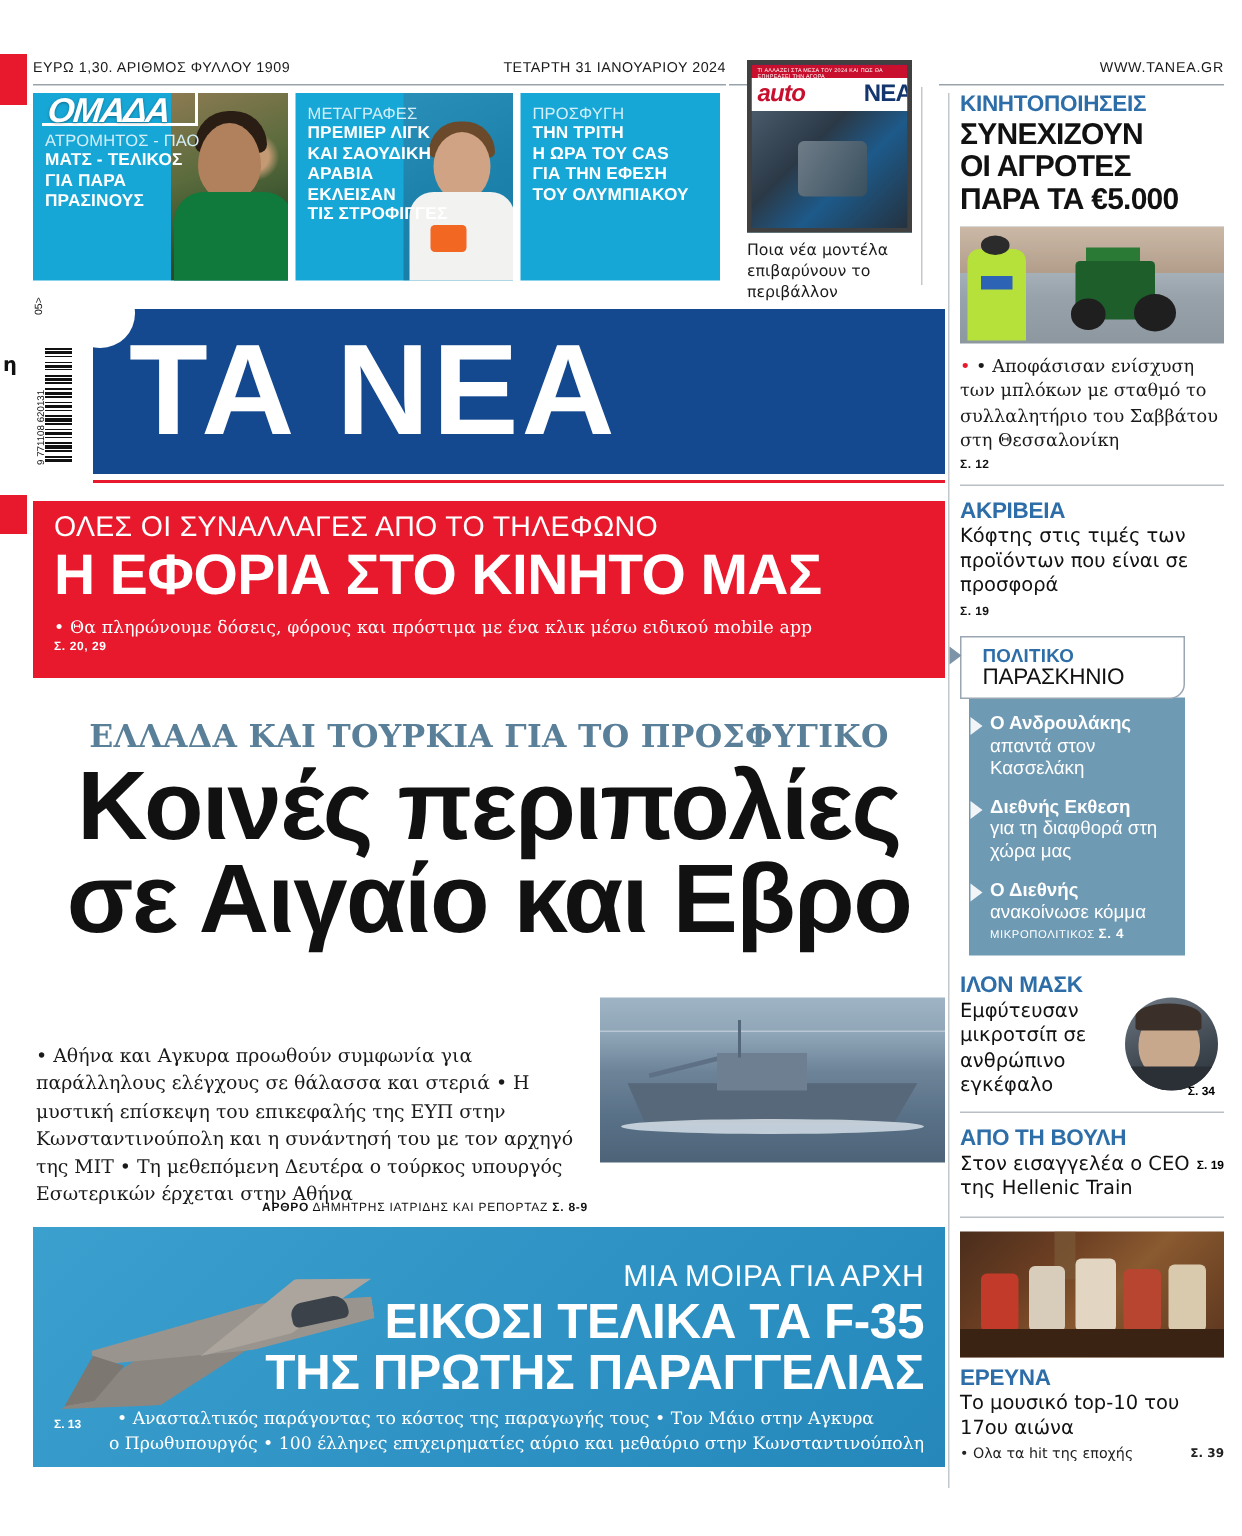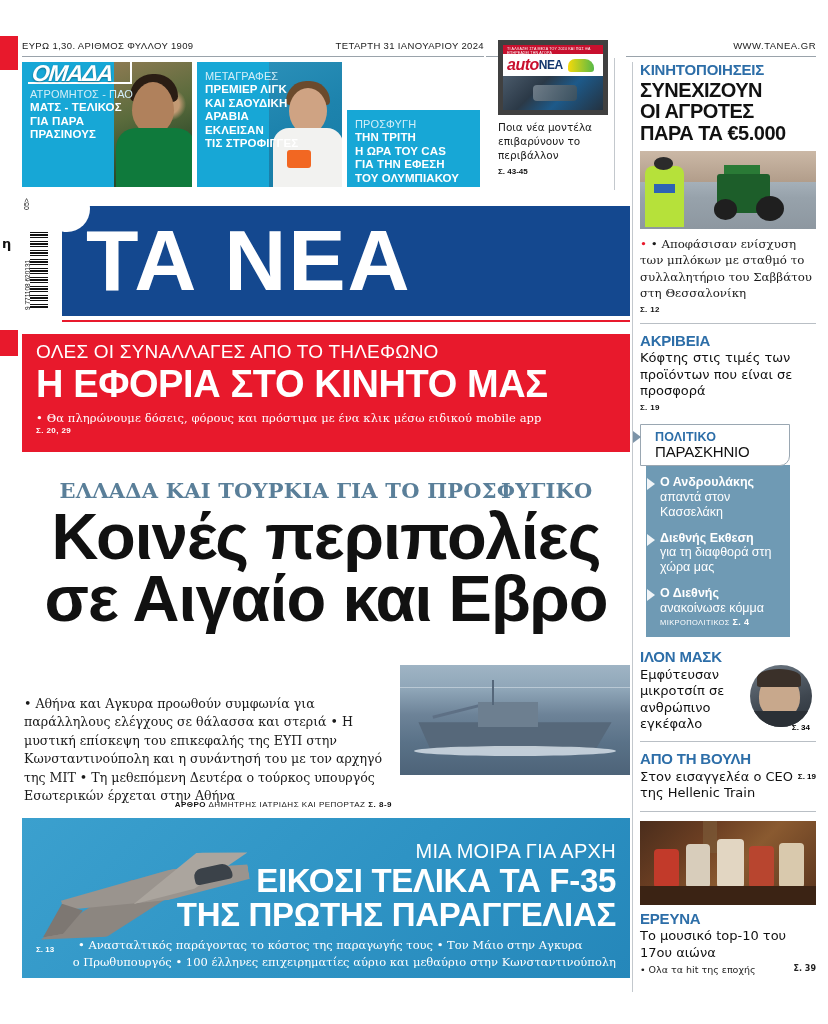--- a/index.html
+++ b/index.html
@@ -41,21 +41,21 @@
     position:absolute; right:12px; top:40px;
     font-size:9.5px; letter-spacing:0.5px; color:#1a1a1a;
   }
   .site-rule { position:absolute; right:12px; top:56px; width:190px; height:1px; background:#9aa3ab; }
 
   
   .sports { position:absolute; left:22px; top:62px; width:462px; height:125px; display:flex; gap:5px; }
   .sp-card { position:relative; overflow:hidden; background:#17a7d6; }
   .sp-1 { width:170px; }
   .sp-2 { width:145px; }
-  .sp-3 { width:133px;margin-top:48px; }
+  .sp-3 { width:133px; }
   .sp-photo { position:absolute; inset:0; }
   .sp-1 .sp-photo {
     background:
       radial-gradient(circle at 72% 34%, #c39a74 0 9%, rgba(195,154,116,0) 16%),
       linear-gradient(160deg, #8c7a52 0%, #5a6b3c 40%, #2d4a2a 75%, #223d22 100%);
     left:92px; right:0;
   }
   .sp-1 .p-head {
     position:absolute; left:18px; top:20px; width:42px; height:52px; border-radius:50%/55% 55% 45% 45%;
     background:#b0815c;
@@ -90,26 +90,26 @@
     font-family:"Liberation Sans", sans-serif;
     font-style:italic; font-weight:700; font-size:23px; color:#ffffff;
     letter-spacing:-1px; transform:skewX(-6deg);
     text-shadow:0 1px 2px rgba(0,0,0,.35);
   }
   .omada-box { position:absolute; left:6px; top:-4px; width:104px; height:26px; border:2px solid #fff; border-left:none; z-index:3; }
 
   
   .auto { position:absolute; left:498px; top:40px; width:110px; }
   .auto-rule-l { position:absolute; left:486px; top:56px; width:14px; height:1px; background:#9aa3ab; }
-  .auto-thumb { width:110px; height:75px; border:5px solid #404040; background:#0c4a6e; overflow:hidden; position:relative; }
+  .auto-thumb { width:110px; height:115px; border:3px solid #404040; background:#0c4a6e; overflow:hidden; position:relative; }
   .auto-banner { position:absolute; left:0; top:0; right:0; height:9px; background:#c8102e; }
   .auto-banner span { display:block; font-size:3.6px; color:#fff; padding:2px 4px; letter-spacing:.2px; }
   .auto-logo { position:absolute; left:0; top:9px; right:0; height:22px; background:#fff; display:flex; align-items:center; padding-left:4px; }
   .auto-logo .a1 { font-style:italic; font-weight:700; font-size:16px; color:#c8102e; letter-spacing:-.5px; }
-  .auto-logo .a2 { font-weight:700; font-size:12px; color:#14366e; letter-spacing:-.5px; }
+  .auto-logo .a2 { font-weight:700; font-size:16px; color:#14366e; letter-spacing:-.5px;padding-left:39px; }
   .auto-logo .car { margin-left:5px; width:26px; height:13px; border-radius:7px 9px 3px 3px; background:linear-gradient(90deg,#f5d90a,#57b947); }
   .auto-photo { position:absolute; left:0; top:31px; right:0; bottom:0;
     background:linear-gradient(135deg,#4a5a6a 0%,#2b3947 35%,#1d5a8a 60%,#243240 100%); }
   .auto-photo::after { content:""; position:absolute; left:30%; top:25%; width:44%; height:48%;
     background:linear-gradient(120deg,#6f7c88,#39505f); border-radius:4px; }
   .auto-cap { margin-top:6px; font-size:10.5px; line-height:1.32; color:#1a1a1a; font-family:"DejaVu Sans", sans-serif; }
   .auto-pg { margin-top:4px; font-size:8px; font-weight:700; color:#111; }
   .auto-divider { position:absolute; left:614px; top:58px; width:1px; height:132px; background:#c3c8cd; }
 
   

